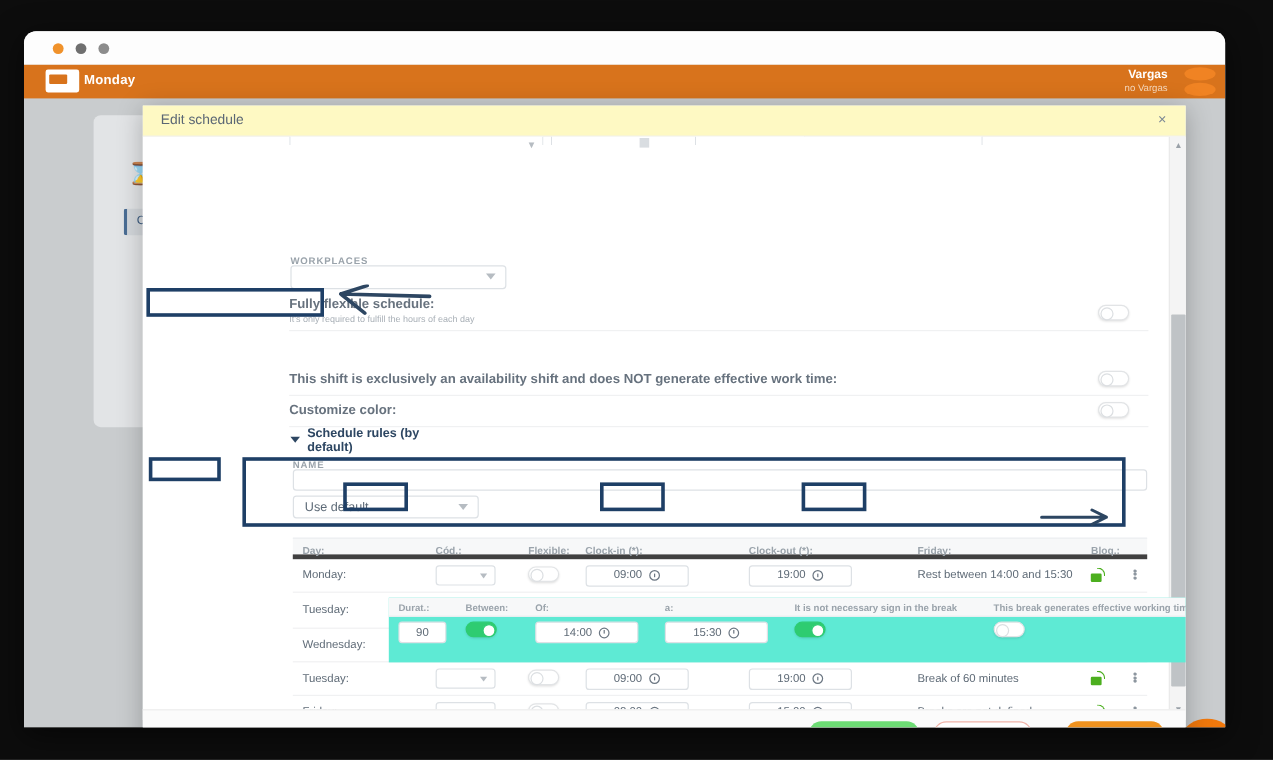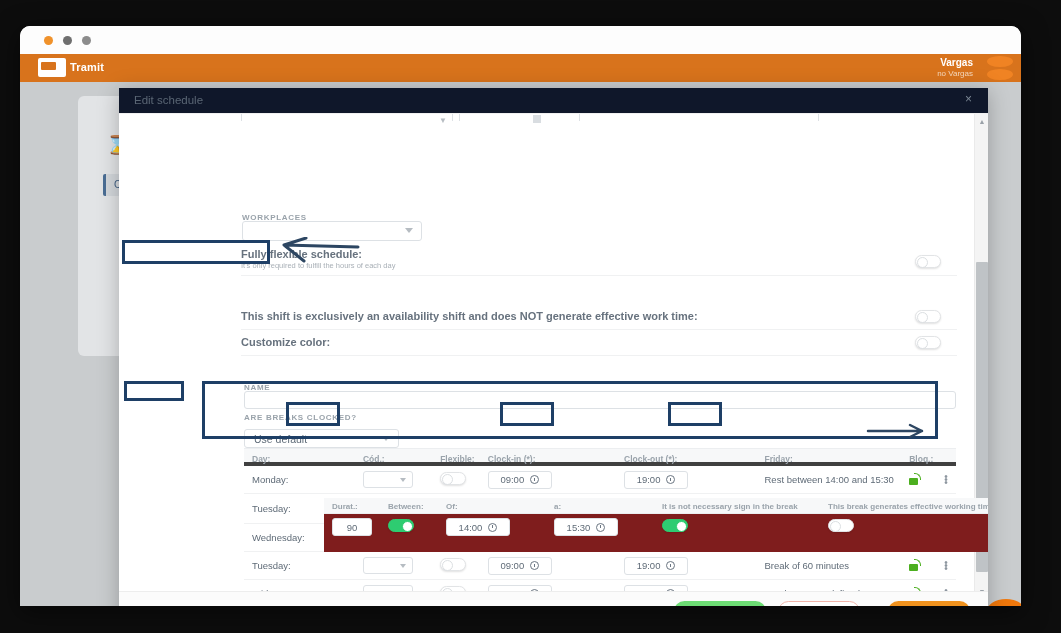--- a/index.html
+++ b/index.html
@@ -92,21 +92,21 @@
   }
 
   
   .modal {
     position: absolute; left: 99px; top: 62px;
     width: 869px; height: 541px;
     background: #ffffff;
     box-shadow: 0 3px 20px rgba(0,0,0,.25);
   }
   .modal-header {
-    position: relative; height: 26px; background: #0f172a;
+    position: relative; height: 26px; background: #fef9c3;
     border-bottom: 1px solid #f0f0f0;
   }
   .modal-title {
     position: absolute; left: 15px; top: 6px;
     font-size: 11.5px; color: #5a6674; font-weight: 500;
   }
   .modal-close {
     position: absolute; right: 16px; top: 4px;
     font-size: 12px; color: #7b8794; cursor: pointer; line-height: 14px;
   }
@@ -225,21 +225,21 @@
   .tiny-sel {
     width: 50px; height: 17px; border: 1px solid #dde1e5;
     border-radius: 3px; position: relative; background: #fff;
   }
   .tiny-sel .caret {
     position: absolute; right: 6px; top: 6px; width: 0; height: 0;
     border-left: 3px solid transparent; border-right: 3px solid transparent;
     border-top: 4px solid #b6bcc2;
   }
   .time-box {
-    width: 64px; height: 18px; border: 1px solid #dde1e5; border-radius: 3px;
+    width: 86px; height: 18px; border: 1px solid #dde1e5; border-radius: 3px;
     background: #fff; display: flex; align-items: center; justify-content: center;
     gap: 6px; font-size: 9.5px; color: #5f6b77;
   }
   .clock {
     width: 9px; height: 9px; border: 1.2px solid #6b7682; border-radius: 50%;
     position: relative;
   }
   .clock:after {
     content: ""; position: absolute; left: 3px; top: 1.5px;
     width: 1px; height: 3px; background: #6b7682;
@@ -251,21 +251,21 @@
     background: #4caf1f; border-radius: 1px; }
   .lock .shackle { position: absolute; left: 5px; top: -3px; width: 7px; height: 7px;
     border: 1.6px solid #4caf1f; border-bottom: none; border-left: none;
     border-radius: 0 6px 0 0; }
   .kebab { color: #8d969f; font-size: 10px; letter-spacing: 0; line-height: 3px; }
   .kebab span { display: block; }
 
   
   .breakpanel {
     position: absolute; left: 205px; top: 384px; width: 732px; height: 54px;
-    background: #7f1d1d; z-index: 5;
+    background: #5eead4; z-index: 5;
   }
   .bhead { display: flex; height: 16px; background: #f7f8f9;
            border-bottom: 1px solid #eceef0; }
   .bhead div { font-size: 8px; color: #9aa3ab; font-weight: bold; padding-top: 4px; padding-left: 8px; }
   .b-dur { width: 56px; }
   .b-btw { width: 58px; }
   .b-of { width: 108px; }
   .b-a { width: 108px; }
   .b-ns { width: 166px; }
   .b-ge { width: 212px; }
@@ -303,21 +303,21 @@
 
     <div class="titlebar">
       <div class="dot d1"></div>
       <div class="dot d2"></div>
       <div class="dot d3"></div>
     </div>
 
     <div class="app-page">
       <div class="app-header">
         <div class="brand-logo"></div>
-        <div class="brand-text">Tramit</div>
+        <div class="brand-text">Monday</div>
         <div class="user-name">Vargas</div>
         <div class="user-sub">no Vargas</div>
         <div class="user-avatar"></div>
         <div class="user-avatar2"></div>
       </div>
 
       <div class="app-card">
         <div class="hourglass">⌛</div>
         <div class="card-title">S</div>
         <div class="create-btn">
@@ -371,28 +371,32 @@
             </div>
           </div>
 
           <div class="opt-row" style="top:216px; height:26px; padding-top:6px;">
             <div class="opt-title">Customize color:</div>
             <div class="sw-cell" style="top:5px;">
               <div class="sw"><div class="knob"></div></div>
             </div>
           </div>
 
+          <div class="accordion">
+            <div class="acc-caret"></div>
+            <div class="acc-label">Schedule rules (by default)</div>
+          </div>
 
           <div class="field-label" style="left:125px; top:269px;">NAME</div>
           <div class="sel-box" style="left:125px; top:277px; width:712px; height:18px;">
             <div class="val"></div>
           </div>
 
           <div class="field-label" style="left:125px; top:299px;">ARE BREAKS CLOCKED?</div>
-          <div class="sel-box" style="left:125px; top:315px; width:155px; height:19px;">
+          <div class="sel-box" style="left:125px; top:299px; width:155px; height:19px;">
             <div class="val">Use default</div>
             <div class="caret"></div>
           </div>
 
           <div class="tbl">
             <div class="thead">
               <div class="c-day">Day:</div>
               <div class="c-cod">Cód.:</div>
               <div class="c-flex">Flexible:</div>
               <div class="c-in">Clock-in (*):</div>

